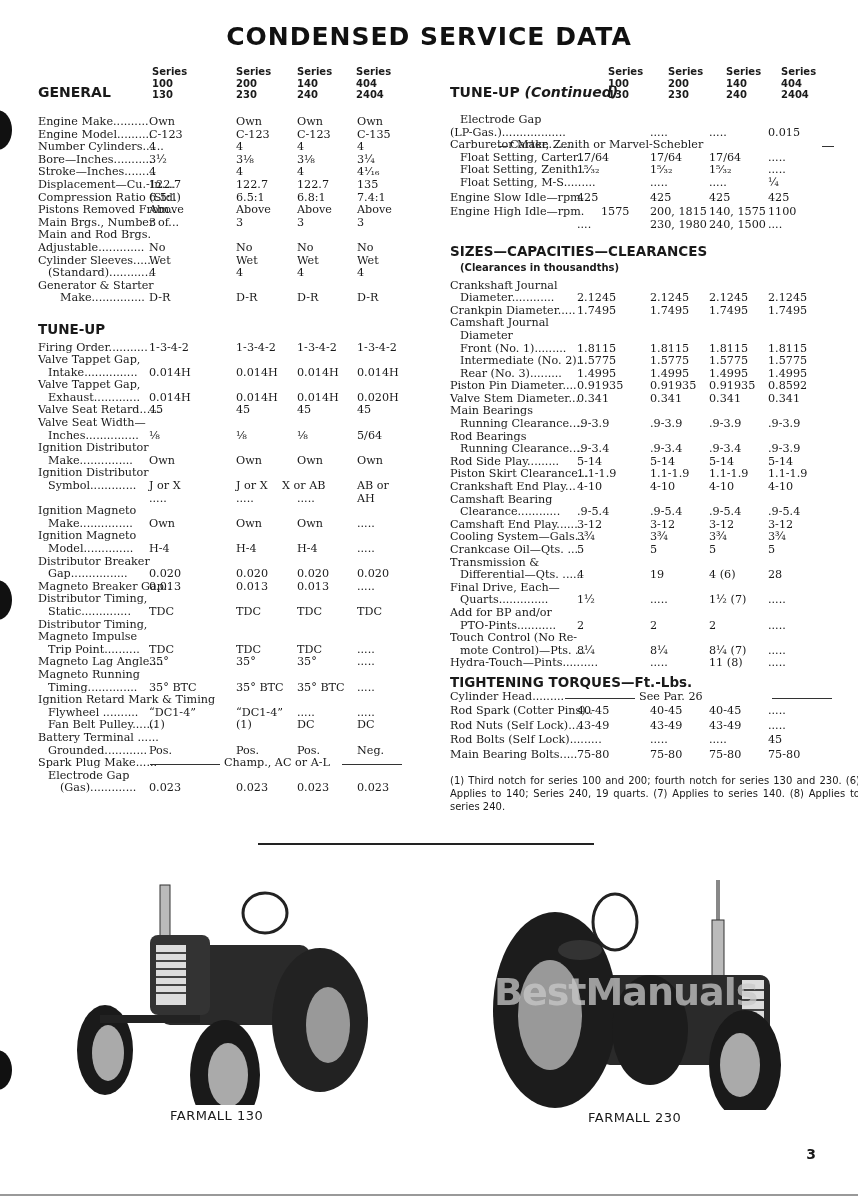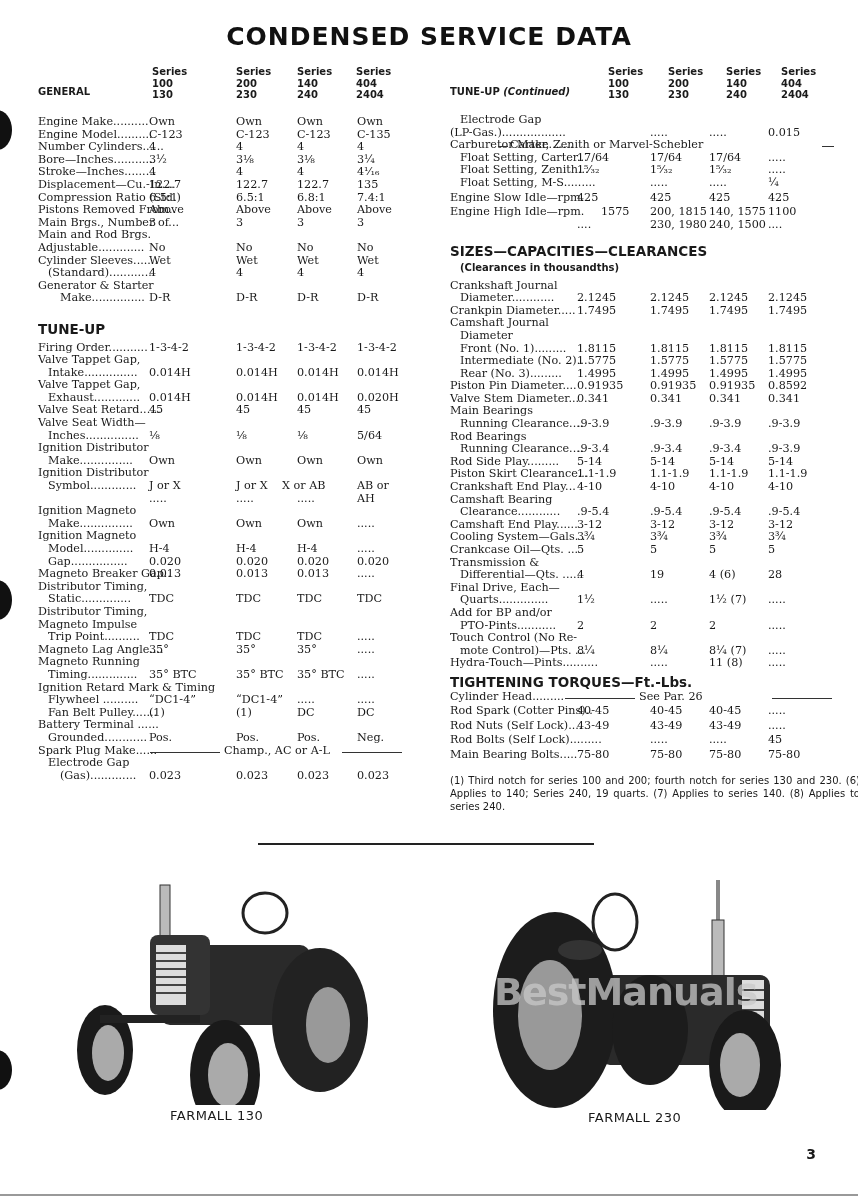--- a/index.html
+++ b/index.html
@@ -9,21 +9,21 @@
   }
   .page-title {
     position: absolute; top: 22px; left: 0; width: 858px; text-align: center;
     font-family: "DejaVu Sans", "Liberation Sans", sans-serif; font-weight: bold;
     font-size: 25px; letter-spacing: 1px; color: #111;
   }
   .col { position: absolute; width: 410px; font-size: 11.2px; line-height: 12.6px; }
   .col.left { left: 38px; top: 66px; }
   .col.right { left: 450px; top: 66px; }
   .hdr { position: relative; height: 42px; }
-  .hdr .sect { position: absolute; left: 0; top: 20px; font-family: "DejaVu Sans", "Liberation Sans", sans-serif; font-weight: bold; font-size: 10px; }
+  .hdr .sect { position: absolute; left: 0; top: 20px; font-family: "DejaVu Sans", "Liberation Sans", sans-serif; font-weight: bold; font-size: 14px; }
   .hdr .sect i { font-style: italic; }
   .hdr .series { position: absolute; top: 0; width: 50px; font-family: "DejaVu Sans", "Liberation Sans", sans-serif; font-weight: bold; font-size: 10px; line-height: 11.5px; text-align: left; }
   .section-head { font-family: "DejaVu Sans", "Liberation Sans", sans-serif; font-weight: bold; font-size: 13.5px; margin: 14px 0 6px 0; }
   .sub-note { font-family: "DejaVu Sans", "Liberation Sans", sans-serif; font-weight: bold; font-size: 10px; margin: -2px 0 5px 10px; }
   .row { position: relative; height: 12.6px; white-space: nowrap; }
   .row.gap { margin-top: 2px; }
   .row .lbl { position: absolute; left: 0; }
   .row .lbl.ind1 { left: 10px; }
   .row .lbl.ind2 { left: 22px; }
   .row .v { position: absolute; }
@@ -291,20 +291,27 @@
         <span class="v" style="left: 198px;"></span>
         <span class="v" style="left: 259px;"></span>
         <span class="v" style="left: 319px;"></span>
       </div>
       <div class="row">
         <span class="lbl ind1">Model..............</span>
         <span class="v" style="left: 111px;">H-4</span>
         <span class="v" style="left: 198px;">H-4</span>
         <span class="v" style="left: 259px;">H-4</span>
         <span class="v" style="left: 319px;">.....</span>
+      </div>
+      <div class="row">
+        <span class="lbl">Distributor Breaker</span>
+        <span class="v" style="left: 111px;"></span>
+        <span class="v" style="left: 198px;"></span>
+        <span class="v" style="left: 259px;"></span>
+        <span class="v" style="left: 319px;"></span>
       </div>
       <div class="row">
         <span class="lbl ind1">Gap................</span>
         <span class="v" style="left: 111px;">0.020</span>
         <span class="v" style="left: 198px;">0.020</span>
         <span class="v" style="left: 259px;">0.020</span>
         <span class="v" style="left: 319px;">0.020</span>
       </div>
       <div class="row">
         <span class="lbl">Magneto Breaker Gap..</span>

